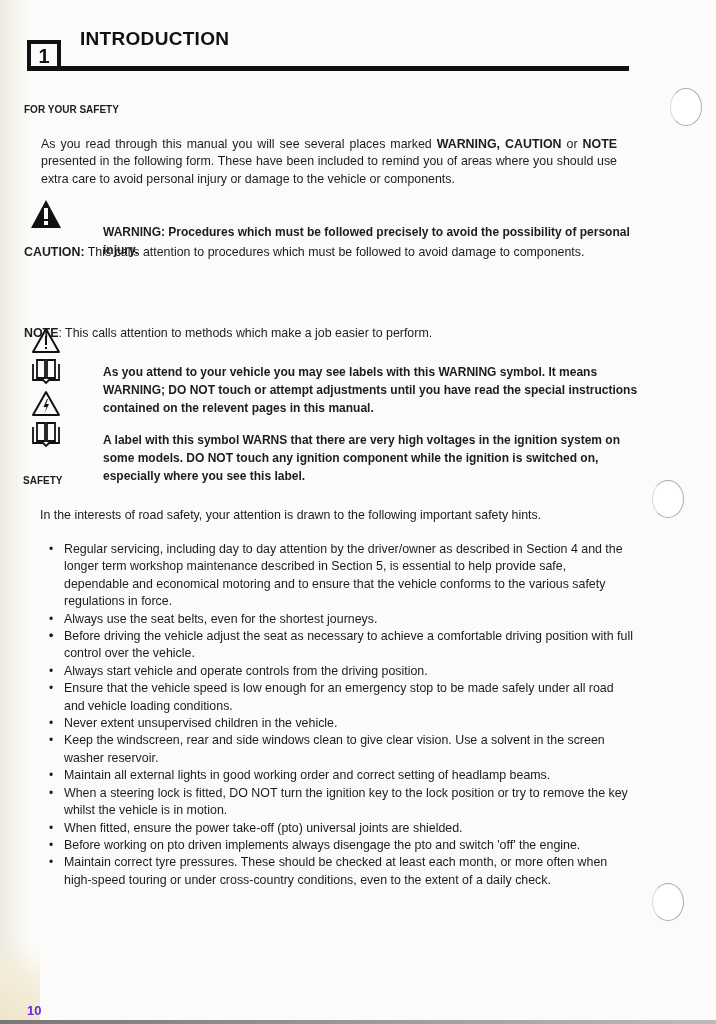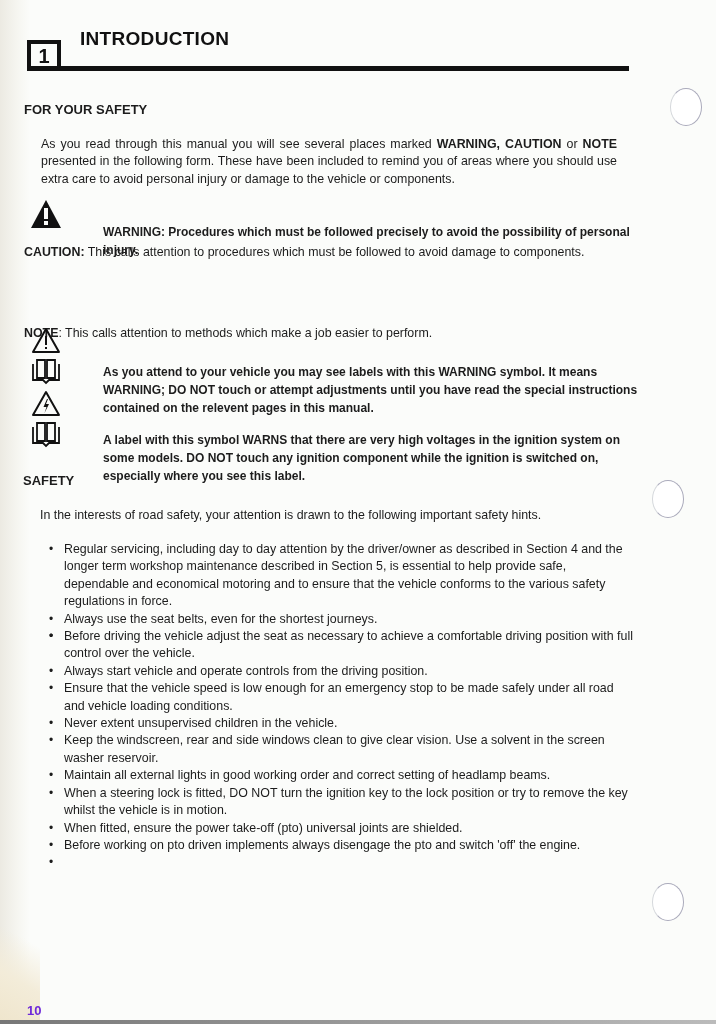--- a/index.html
+++ b/index.html
@@ -36,21 +36,21 @@
     position: absolute; left: 27px; top: 66px; width: 602px; height: 5px; background: #111;
   }
   
   .hole {
     position: absolute; width: 30px; height: 36px; border-radius: 50%;
     border: 1px solid #aab; border-left-color: #d5d8dc; background: #ffffff;
   }
   
   .blk { position: absolute; left: 24px; font-size: 12.4px; line-height: 17.5px; }
   .b { font-weight: bold; }
-  .section-heading { font-weight: bold; font-size: 13px; }
+  .section-heading { font-weight: bold; font-size: 10px; }
   .para { margin: 17px; }
   .notice-text {
     position: absolute; left: 103px; font-weight: bold; font-size: 12px; line-height: 18px; margin-top: 33px;
   }
   ul.bullets { list-style: none; margin: 0; padding: 0; }
   ul.bullets li {
     position: relative; padding-left: 41px; font-size: 12.4px; line-height: 17.4px;
   }
   ul.bullets li .dot {
     position: absolute; left: 26px; top: 0; font-size: 12px;
@@ -129,18 +129,18 @@
     <li><span class="dot">•</span></li>
     <li><span class="dot">•</span><span>Before driving the vehicle adjust the seat as necessary to achieve a comfortable driving position with full control over the vehicle.</span></li>
     <li><span class="dot">•</span><span>Always start vehicle and operate controls from the driving position.</span></li>
     <li><span class="dot">•</span><span>Ensure that the vehicle speed is low enough for an emergency stop to be made safely under all road and vehicle loading conditions.</span></li>
     <li><span class="dot">•</span><span>Never extent unsupervised children in the vehicle.</span></li>
     <li><span class="dot">•</span><span>Keep the windscreen, rear and side windows clean to give clear vision. Use a solvent in the screen washer reservoir.</span></li>
     <li><span class="dot">•</span><span>Maintain all external lights in good working order and correct setting of headlamp beams.</span></li>
     <li><span class="dot">•</span><span>When a steering lock is fitted, DO NOT turn the ignition key to the lock position or try to remove the key whilst the vehicle is in motion.</span></li>
     <li><span class="dot">•</span><span>When fitted, ensure the power take-off (pto) universal joints are shielded.</span></li>
     <li><span class="dot">•</span><span>Before working on pto driven implements always disengage the pto and switch 'off' the engine.</span></li>
-    <li><span class="dot">•</span></li>
+    <li><span class="dot">•</span><span>Maintain correct tyre pressures. These should be checked at least each month, or more often when high-speed touring or under cross-country conditions, even to the extent of a daily check.</span></li>
   </ul>
 </div>
 
 <div class="page-number">10</div>
 <div class="bottom-edge"></div>
 
 </body></html>

